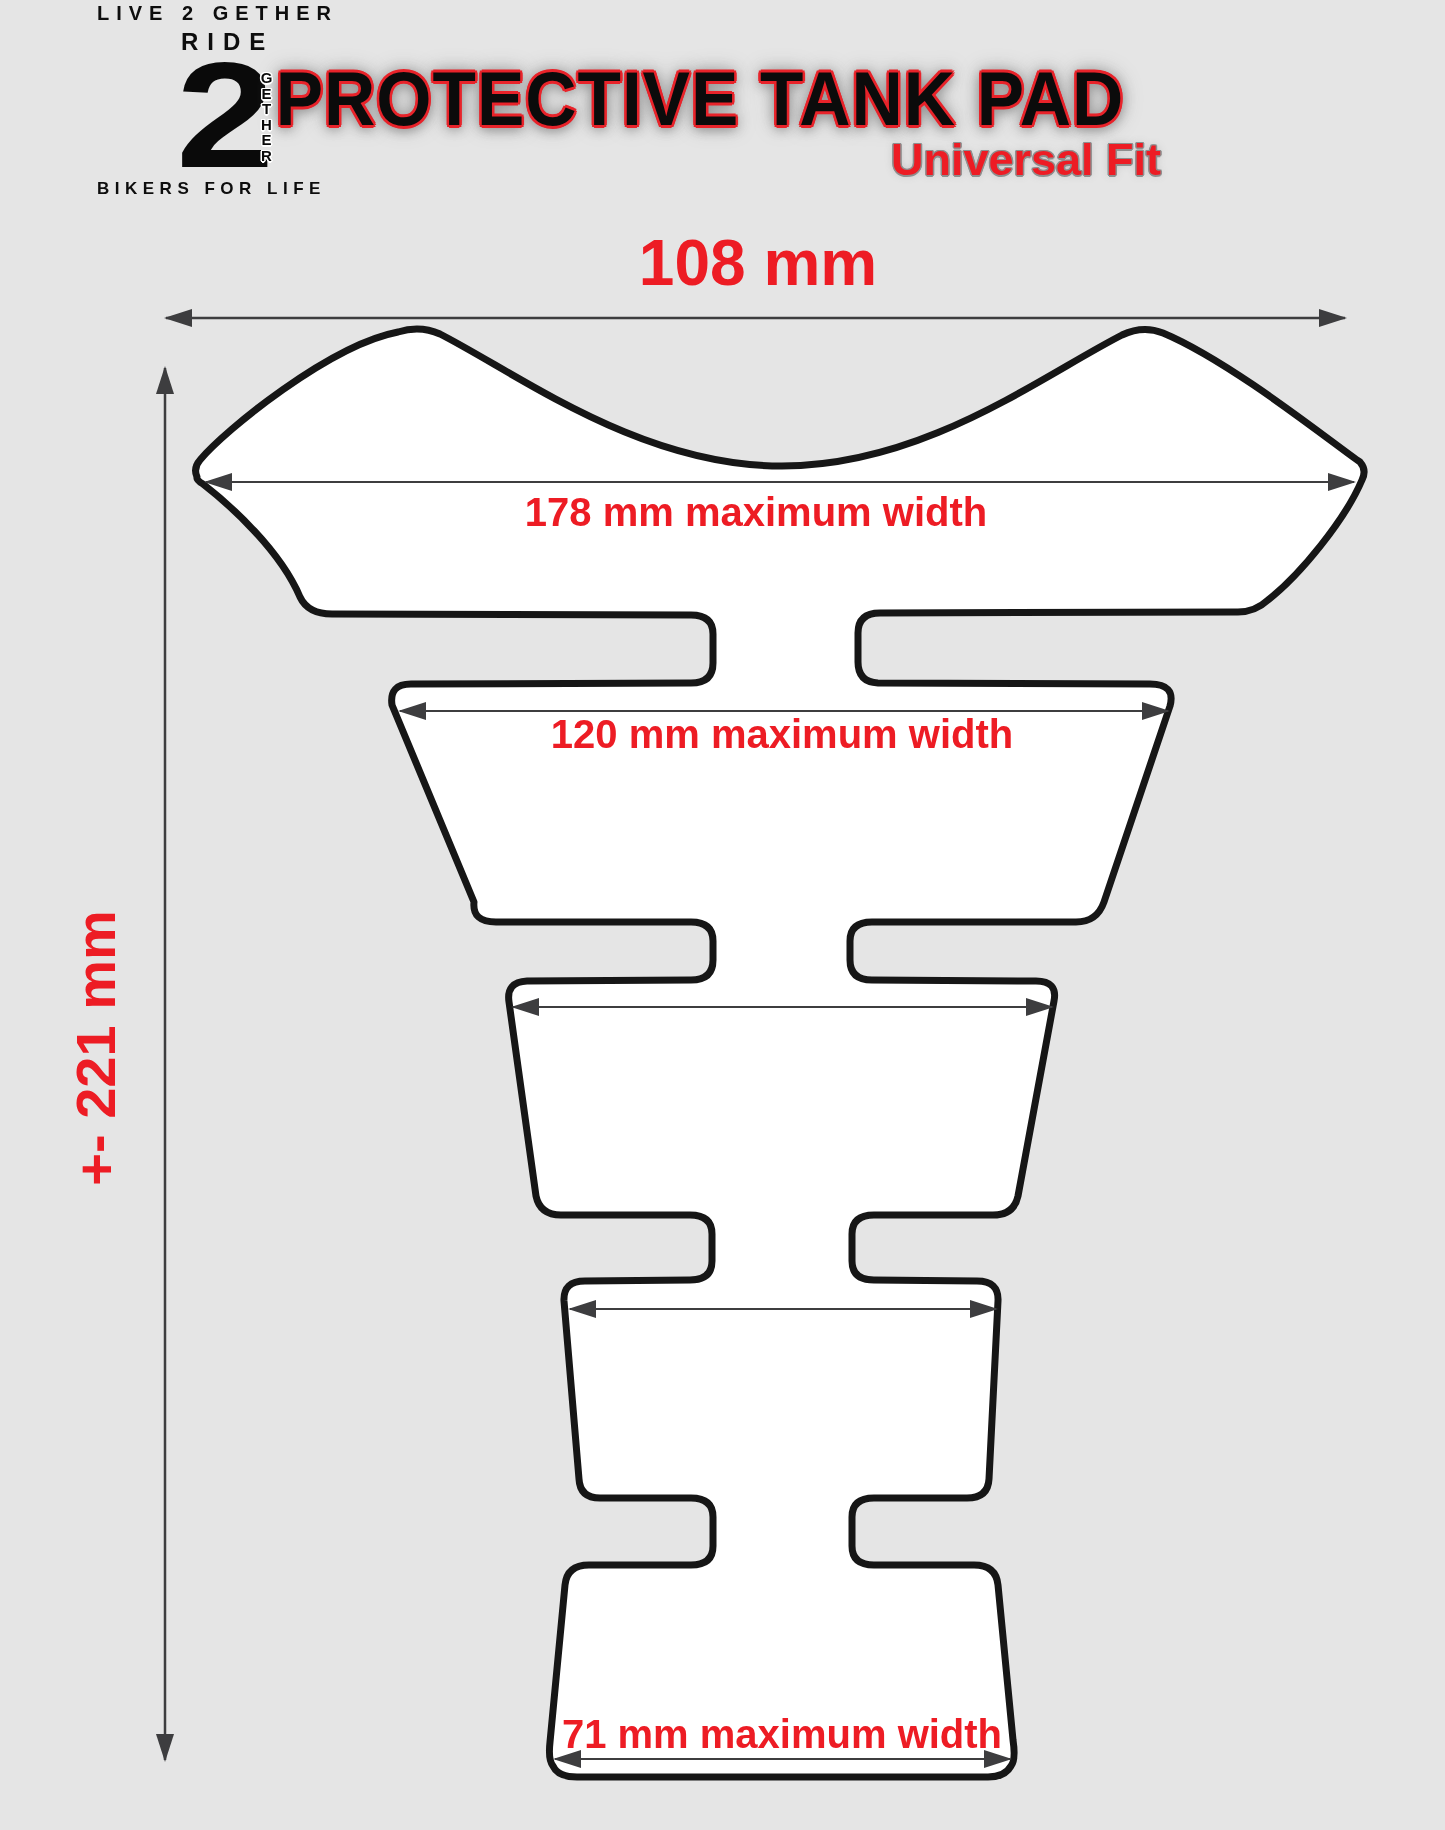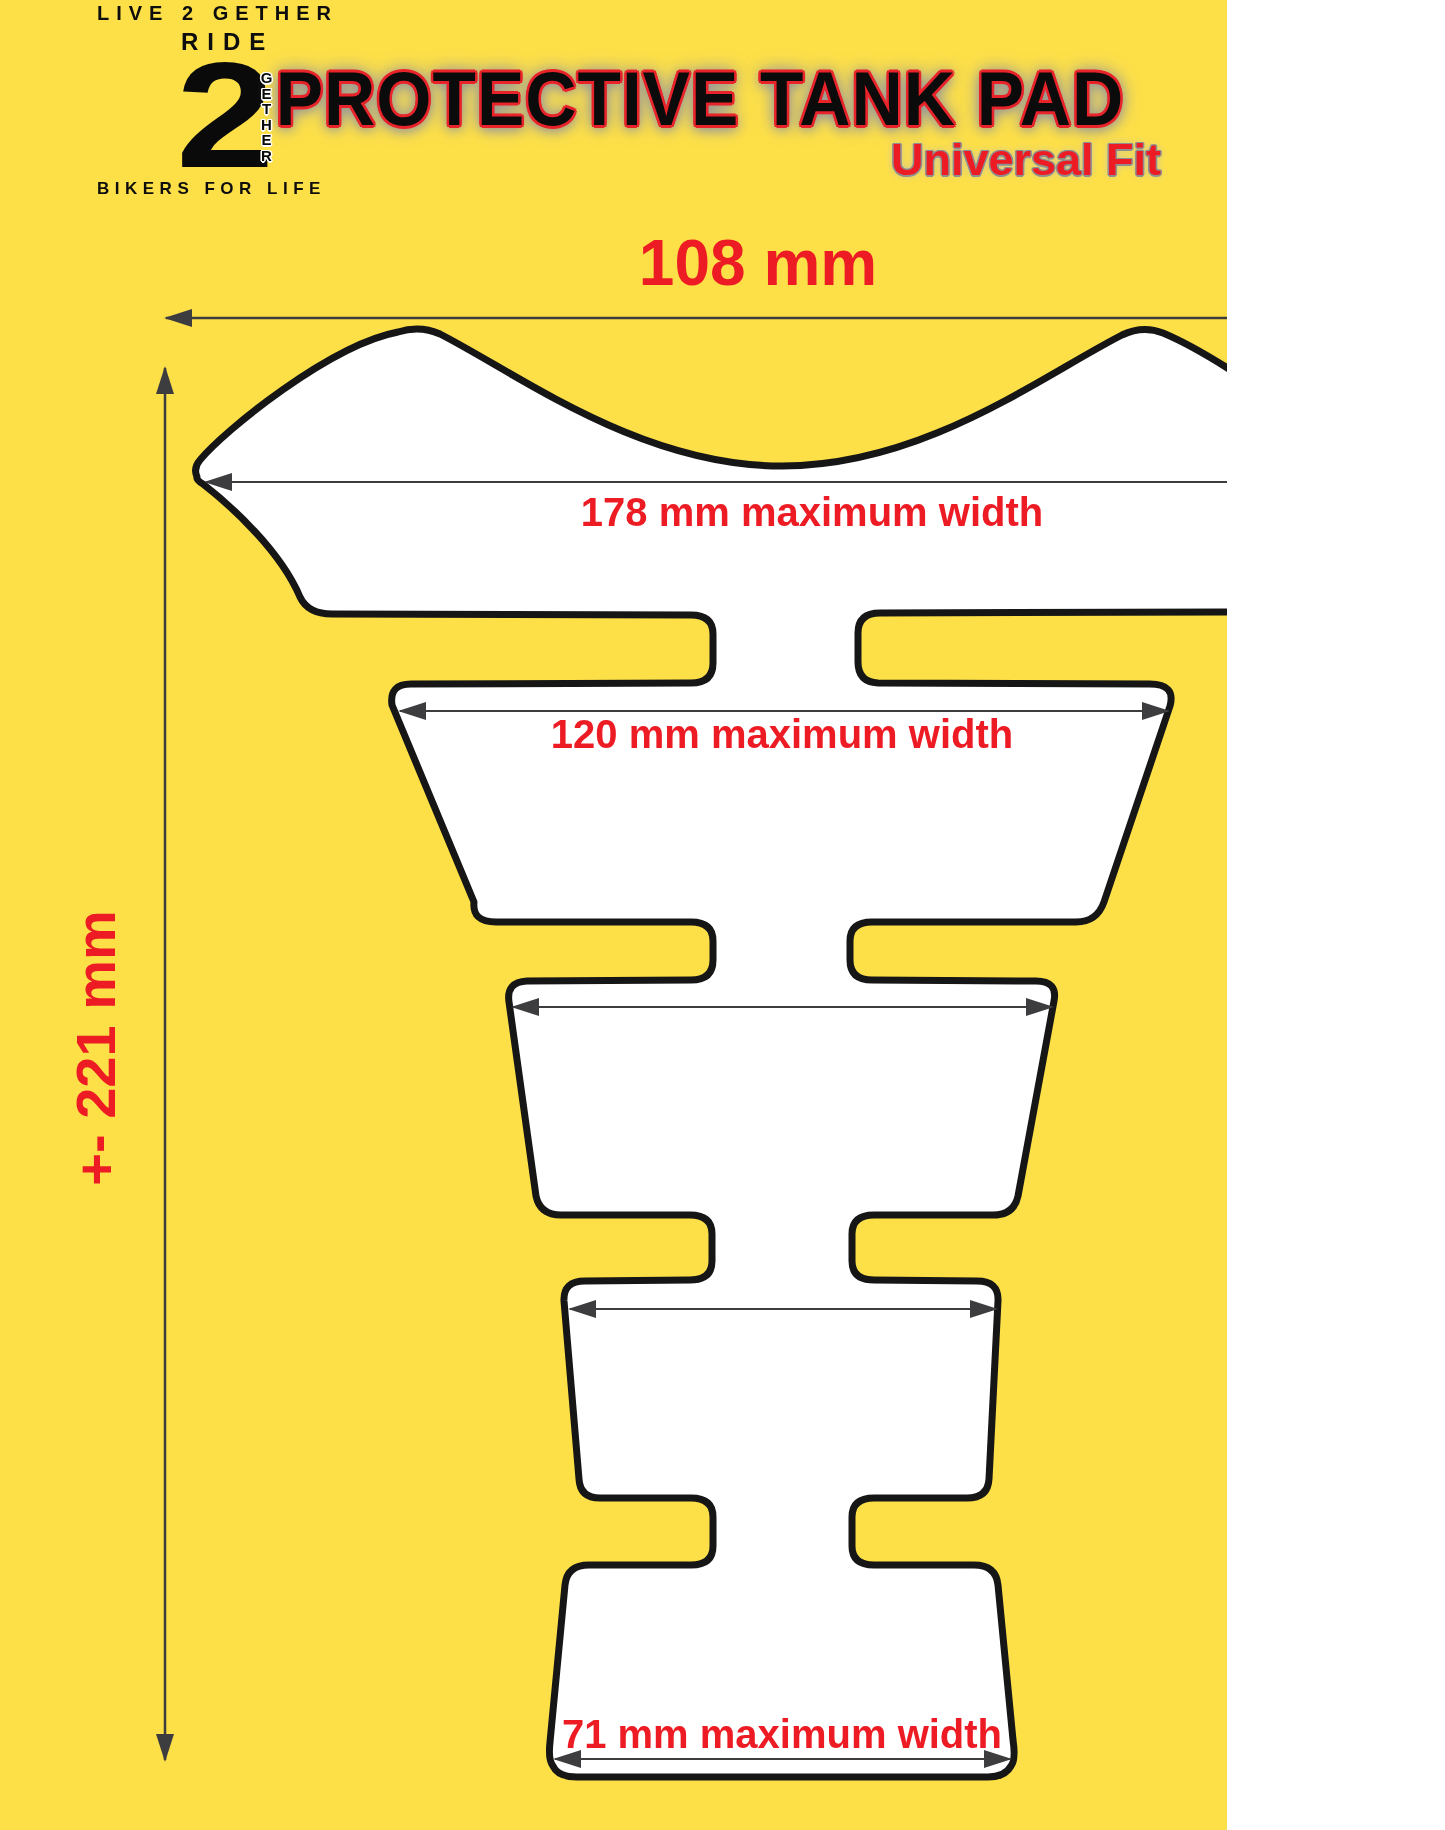--- a/index.html
+++ b/index.html
@@ -1,17 +1,17 @@
 <!DOCTYPE html>
 <html><head>
 <meta charset="utf-8">
 <style>
   html,body{margin:0;padding:0;background:#fff;}
   #stage{
-    position:relative;width:1227px;height:1830px;background:#fde047;overflow:hidden;
+    position:relative;width:1445px;height:1830px;background:#e5e5e5;overflow:hidden;
     font-family:"Liberation Sans", sans-serif;
   }
   
   .logo-top{
     position:absolute;left:97px;top:2px;font-size:20px;font-weight:bold;
     letter-spacing:7px;color:#0d0d0d;white-space:nowrap;
   }
   .logo-ride{
     position:absolute;left:181px;top:28px;font-size:24px;font-weight:bold;
     letter-spacing:9px;color:#0d0d0d;white-space:nowrap;
@@ -52,21 +52,21 @@
   
   .dim{
     position:absolute;color:#ed1c24;font-weight:bold;white-space:nowrap;z-index:2;
   }
   .dim-overall-w{left:758px;top:226px;font-size:64px;transform:translateX(-50%);}
   .dim-overall-h{
     left:95px;top:1048px;font-size:56px;
     transform:translate(-50%,-50%) rotate(-90deg);
   }
   .dim-inner{font-size:40px;transform:translateX(-50%);}
-  .dim-s0{left:812px;top:490px;}
+  .dim-s0{left:756px;top:490px;}
   .dim-s1{left:782px;top:712px;}
   .dim-s2{left:782px;top:1012px;}
   .dim-s3{left:782px;top:1314px;}
   .dim-s4{left:782px;top:1712px;}
   svg{position:absolute;left:0;top:0;z-index:1;}
 </style>
 </head>
 <body>
 
 <div id="stage">

